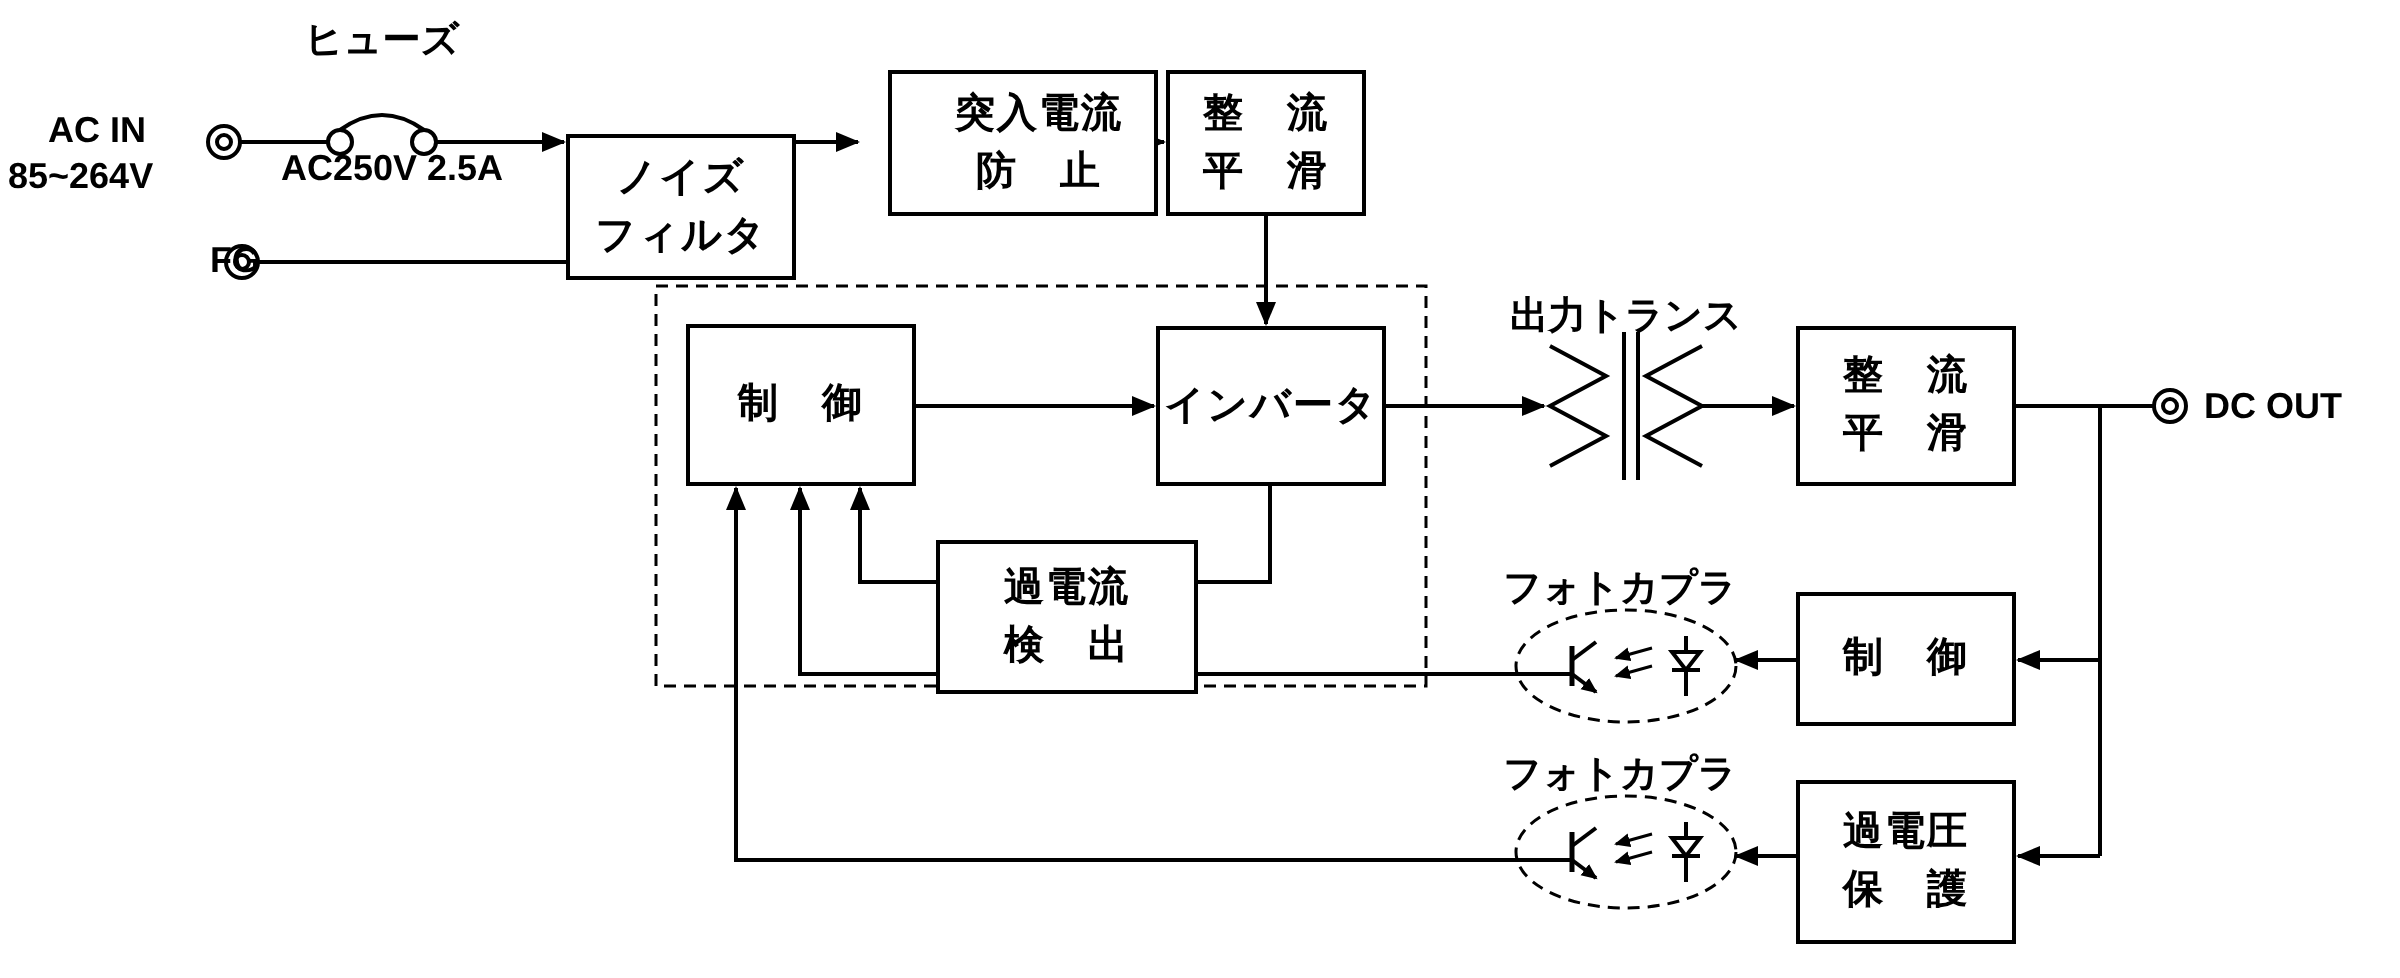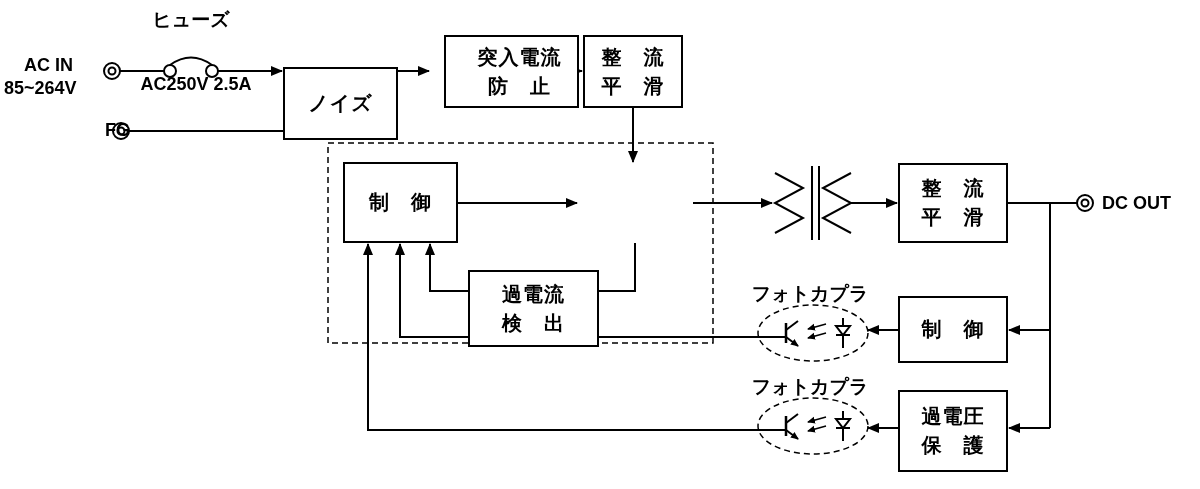--- a/index.html
+++ b/index.html
@@ -125,42 +125,47 @@
         <path d="M843,428 V441"></path>
       </g>
     </g>
   </svg>
 
   <div class="label cjk centered" style="left:191px; top:7px;">ヒューズ</div>
   <div class="label centered" style="left:196px; top:30px;margin-top:44px;">AC250V 2.5A</div>
   <div class="label" style="left:8px; top:55px;margin-left:16px;">AC IN</div>
   <div class="label" style="left:4px; top:78px;">85~264V</div>
   <div class="label" style="left:84px; top:120px;margin-left:21px;">FG</div>
+  <div class="label cjk centered" style="left:813px; top:145px;">出力トランス</div>
   <div class="label" style="left:1102px; top:193px;">DC OUT</div>
   <div class="label cjk centered" style="left:810px; top:281px;">フォトカプラ</div>
   <div class="label cjk centered" style="left:810px; top:374px;">フォトカプラ</div>
 
   <div class="block" style="left:283px; top:35px; width:115px; height:73px;margin-top:32px;">
     <span>ノイズ</span>
+    <span>フィルタ</span>
   </div>
 
   <div class="block" style="left:444px; top:35px; width:135px; height:73px;padding-left:16px;">
     <span>突入電流</span>
     <span>防　止</span>
   </div>
 
   <div class="block" style="left:583px; top:35px; width:100px; height:73px;">
     <span>整　流</span>
     <span>平　滑</span>
   </div>
 
   <div class="block" style="left:343px; top:162px; width:115px; height:81px;">
     <span>制　御</span>
   </div>
 
+  <div class="block" style="left:578px; top:163px; width:115px; height:80px;">
+    <span>インバータ</span>
+  </div>
 
   <div class="block" style="left:468px; top:270px; width:131px; height:77px;">
     <span>過電流</span>
     <span>検　出</span>
   </div>
 
   <div class="block" style="left:898px; top:163px; width:110px; height:80px;">
     <span>整　流</span>
     <span>平　滑</span>
   </div>

